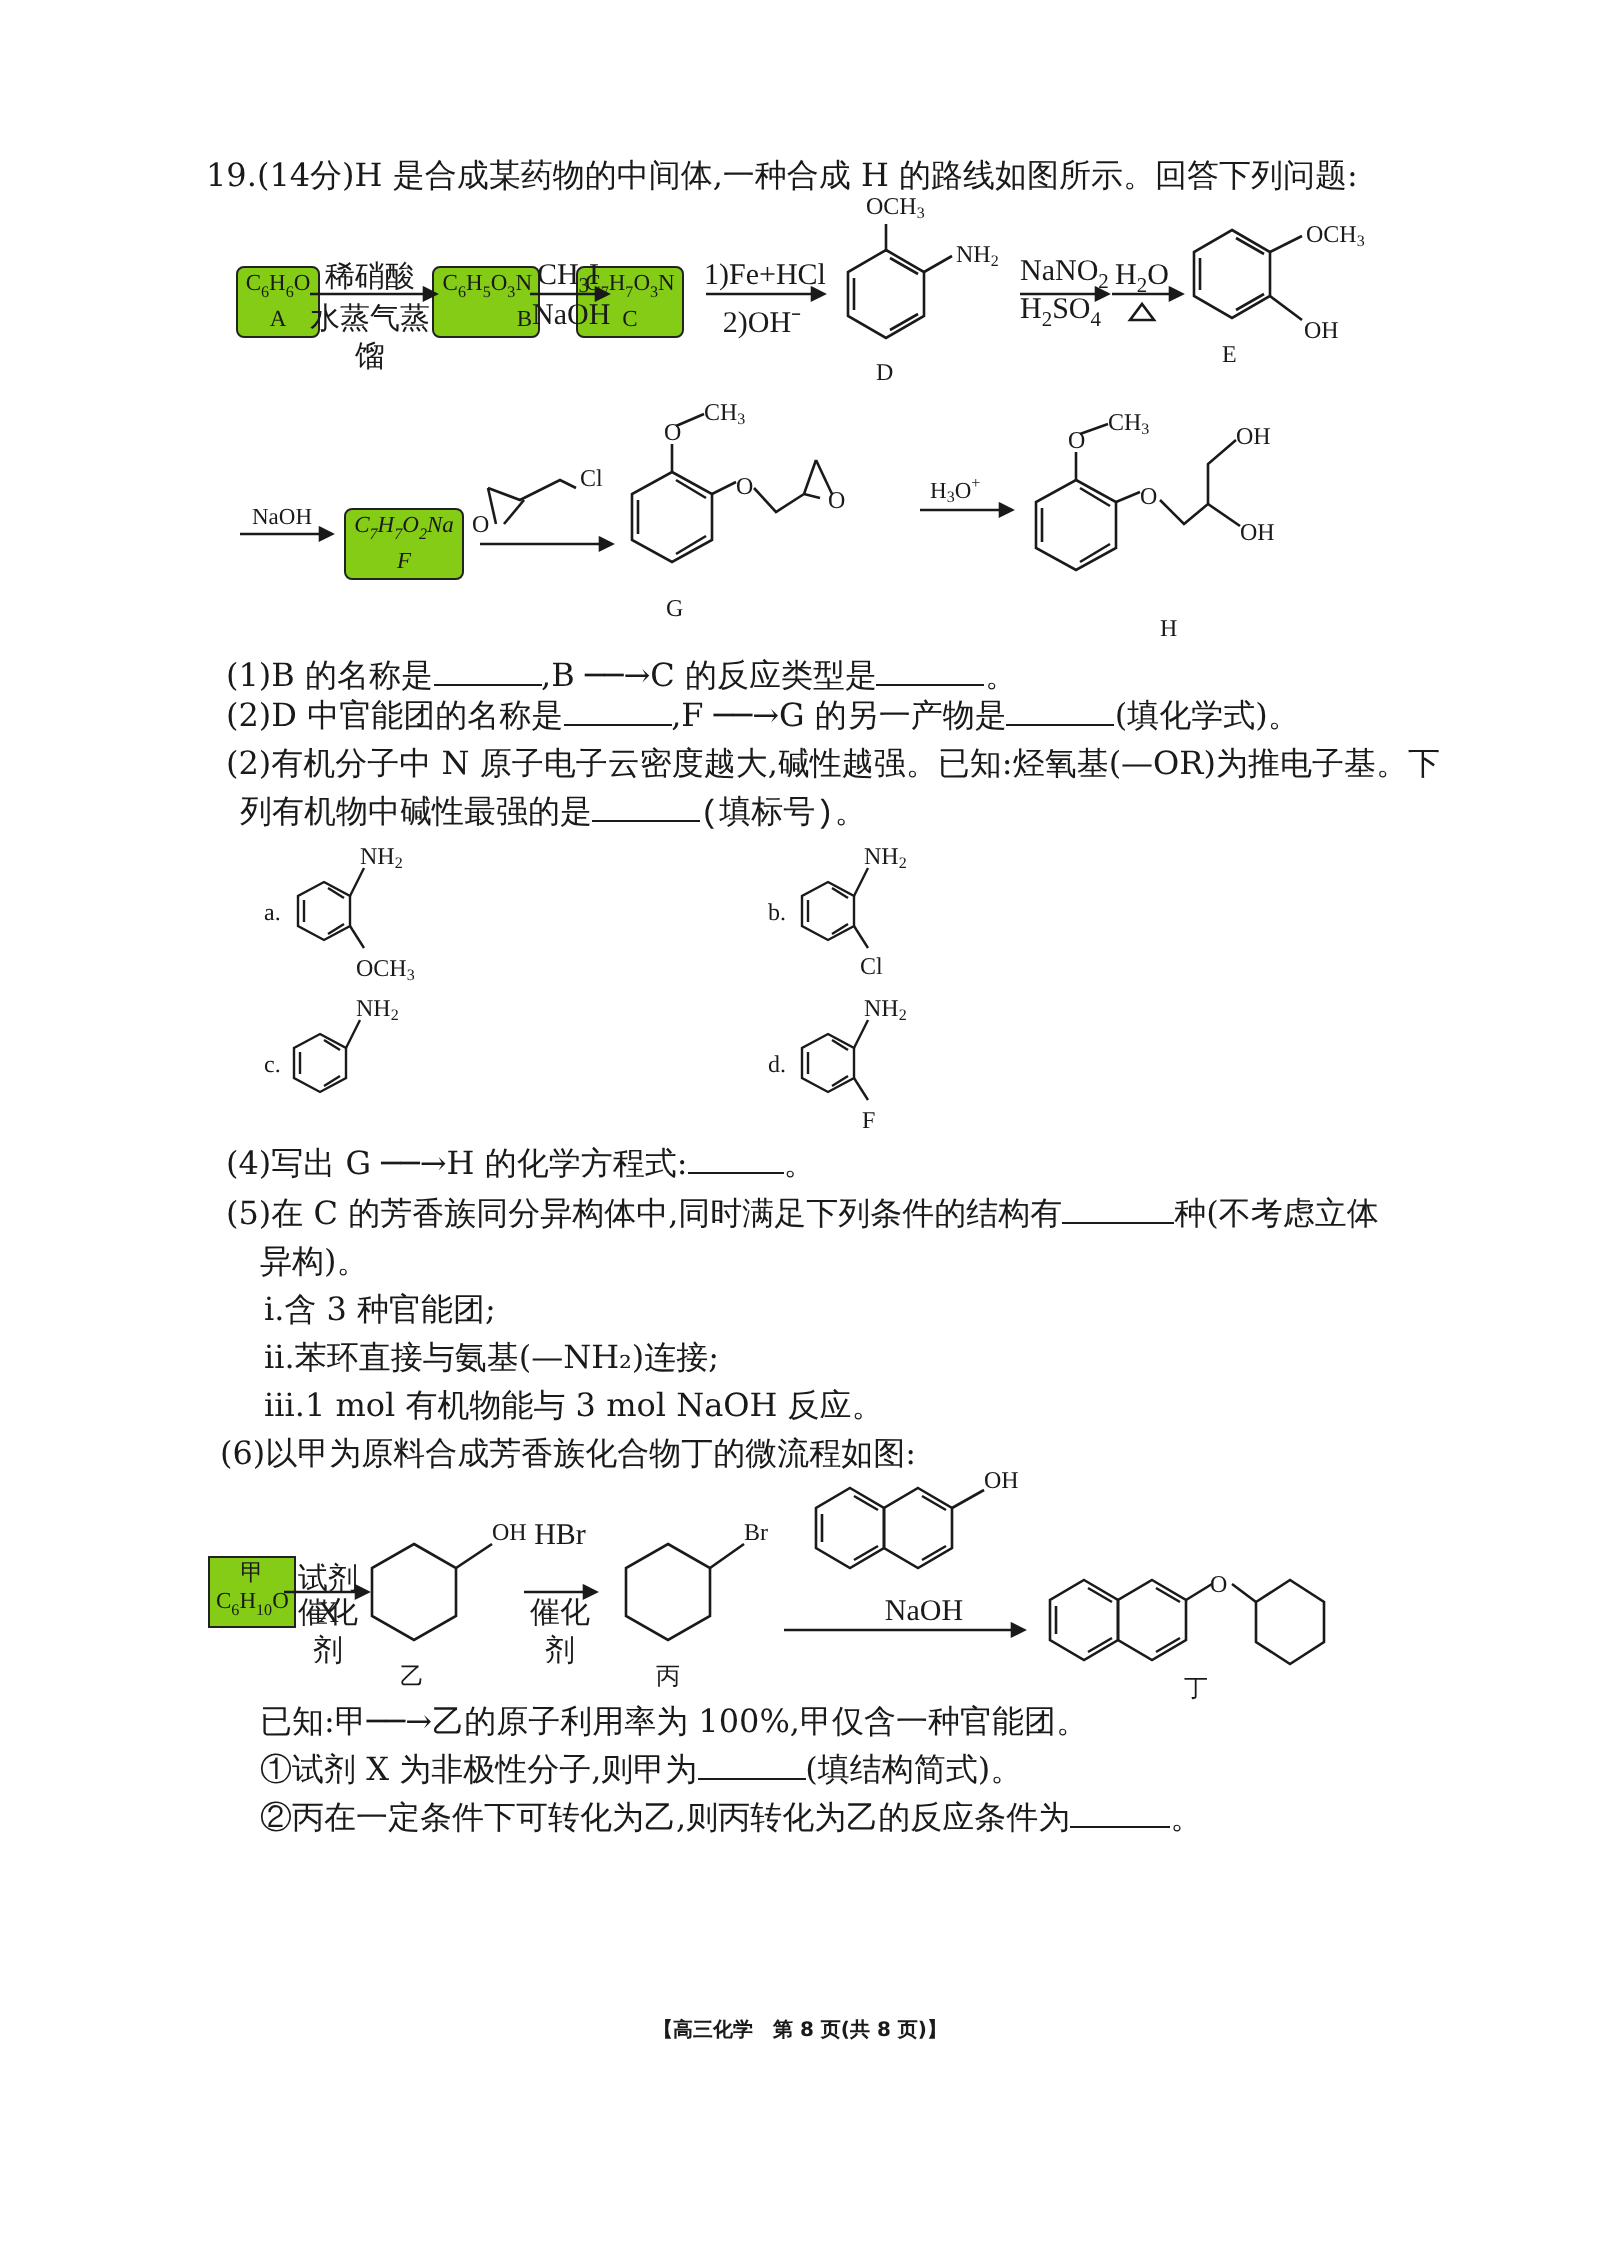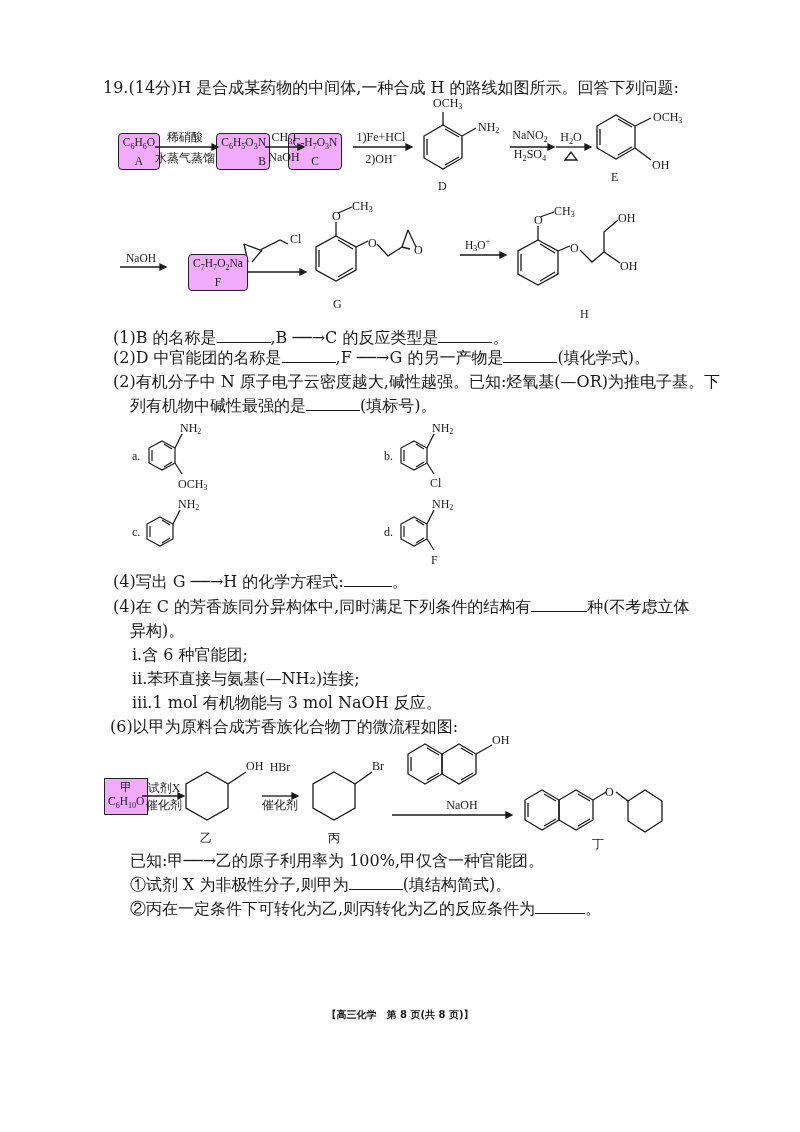--- a/index.html
+++ b/index.html
@@ -2,22 +2,22 @@
 <html><head>
 <meta charset="utf-8">
 <style>
   html, body { margin:0; padding:0; background:#ffffff; }
   body { width:800px; height:1132px; position:relative; overflow:hidden;
          font-family:"DejaVu Serif","Liberation Serif",serif; color:#1a1a1a; }
   .abs { position:absolute; }
   .line { position:absolute; font-size:16px; white-space:nowrap; line-height:20px; }
   .blank { display:inline-block; border-bottom:1px solid #1a1a1a; height:14px; vertical-align:baseline; }
   .box { position:absolute; border:1.3px solid #222; border-radius:4px; text-align:center;
-         font-family:"Liberation Serif",serif; font-size:11.5px; line-height:14px; padding:1px 3px; background:#f0abfc; }
-  .lbl { position:absolute; font-family:"Liberation Serif",serif; font-size:12px; text-align:center; }
+         font-family:"Liberation Serif",serif; font-size:11.5px; line-height:14px; padding:1px 3px; background:#84cc16; }
+  .lbl { position:absolute; font-family:"Liberation Serif",serif; font-size:15px; text-align:center; }
   svg text { font-family:"Liberation Serif","DejaVu Serif",serif; fill:#1a1a1a; }
   sub { font-size:70%; }
   .footer { position:absolute; top:1008px; left:0; width:800px; text-align:center; font-size:10px; font-weight:bold;
             font-family:"DejaVu Sans","Liberation Sans",sans-serif; }
 </style>
 </head>
 <body>
 
 <div class="line" style="top:78px;left:103px;">
   <span>19.</span><span>(14分)</span><span>H 是合成某药物的中间体,一种合成 H 的路线如图所示。回答下列问题:</span>
@@ -126,34 +126,34 @@
     <text x="333" y="308" font-size="12">G</text>
     <text x="465" y="249" font-size="11.5">H<tspan font-size="8" dy="2">3</tspan><tspan dy="-2">O</tspan><tspan font-size="8" dy="-5">+</tspan></text>
     <text x="534" y="224" font-size="12">O</text>
     <text x="554" y="215" font-size="12">CH<tspan font-size="8" dy="2">3</tspan></text>
     <text x="570" y="252" font-size="12">O</text>
     <text x="618" y="222" font-size="12">OH</text>
     <text x="620" y="270" font-size="12">OH</text>
     <text x="580" y="318" font-size="12">H</text>
   </svg>
 
-  <div class="box" style="left:188px;top:254px;width:52px;">
+  <div class="box" style="left:172px;top:254px;width:52px;font-style:italic;">
     <div>C<sub>7</sub>H<sub>7</sub>O<sub>2</sub>Na</div>
       <div>F</div>
   </div>
 </div>
 
 <div class="line" style="top:328px;left:113px;">
   <span>(1)B 的名称是</span><span class="blank" style="width:54px"></span><span>,B ──→C 的反应类型是</span><span class="blank" style="width:54px"></span><span>。</span>
 </div>
 <div class="line" style="top:348px;left:113px;">
   <span>(2)D 中官能团的名称是</span><span class="blank" style="width:54px"></span><span>,F ──→G 的另一产物是</span><span class="blank" style="width:54px"></span><span>(填化学式)。</span>
 </div>
 <div class="line" style="top:372px;left:113px;">(2)有机分子中 N 原子电子云密度越大,碱性越强。已知:烃氧基(—OR)为推电子基。下</div>
-<div class="line" style="top:396px;left:130px;">
+<div class="line" style="top:396px;left:120px;font-family:Liberation Mono, monospace;">
   <span>列有机物中碱性最强的是</span><span class="blank" style="width:54px"></span><span>(填标号)。</span>
 </div>
 
 <svg class="abs" style="left:0;top:410px;" width="800" height="160">
   <g stroke="#1a1a1a" stroke-width="1.2" fill="none">
 
     <polygon points="162,31 175,38 175,53 162,60 149,53 149,38"></polygon>
       <line x1="152" y1="40" x2="152" y2="51"></line>
       <line x1="164" y1="57" x2="172" y2="52"></line>
       <line x1="164" y1="34" x2="172" y2="39"></line>
@@ -190,24 +190,24 @@
   <text x="178" y="98" font-size="12">NH<tspan font-size="8" dy="2">2</tspan></text>
   <text x="384" y="126" font-size="12">d.</text>
   <text x="432" y="98" font-size="12">NH<tspan font-size="8" dy="2">2</tspan></text>
   <text x="431" y="154" font-size="12">F</text>
 </svg>
 
 <div class="line" style="top:572px;left:113px;">
   <span>(4)写出 G ──→H 的化学方程式:</span><span class="blank" style="width:48px"></span><span>。</span>
 </div>
 <div class="line" style="top:597px;left:113px;">
-  <span>(4)在 C 的芳香族同分异构体中,同时满足下列条件的结构有</span><span class="blank" style="width:56px"></span><span>种(不考虑立体</span>
+  <span>(5)在 C 的芳香族同分异构体中,同时满足下列条件的结构有</span><span class="blank" style="width:56px"></span><span>种(不考虑立体</span>
 </div>
 <div class="line" style="top:621px;left:130px;">异构)。</div>
-<div class="line" style="top:645px;left:132px;">ⅰ.含 6 种官能团;</div>
+<div class="line" style="top:645px;left:132px;">ⅰ.含 3 种官能团;</div>
 <div class="line" style="top:669px;left:132px;">ⅱ.苯环直接与氨基(—NH₂)连接;</div>
 <div class="line" style="top:693px;left:132px;">ⅲ.1 mol 有机物能与 3 mol NaOH 反应。</div>
 <div class="line" style="top:717px;left:110px;">(6)以甲为原料合成芳香族化合物丁的微流程如图:</div>
 
 <div class="box" style="left:104px;top:778px;width:36px;border-radius:0;">
   <div>甲</div>
     <div>C<sub>6</sub>H<sub>10</sub>O</div>
 </div>
 <div class="lbl" style="left:144px;top:780px;width:40px;">试剂X</div>
 <div class="lbl" style="left:144px;top:797px;width:40px;">催化剂</div>

